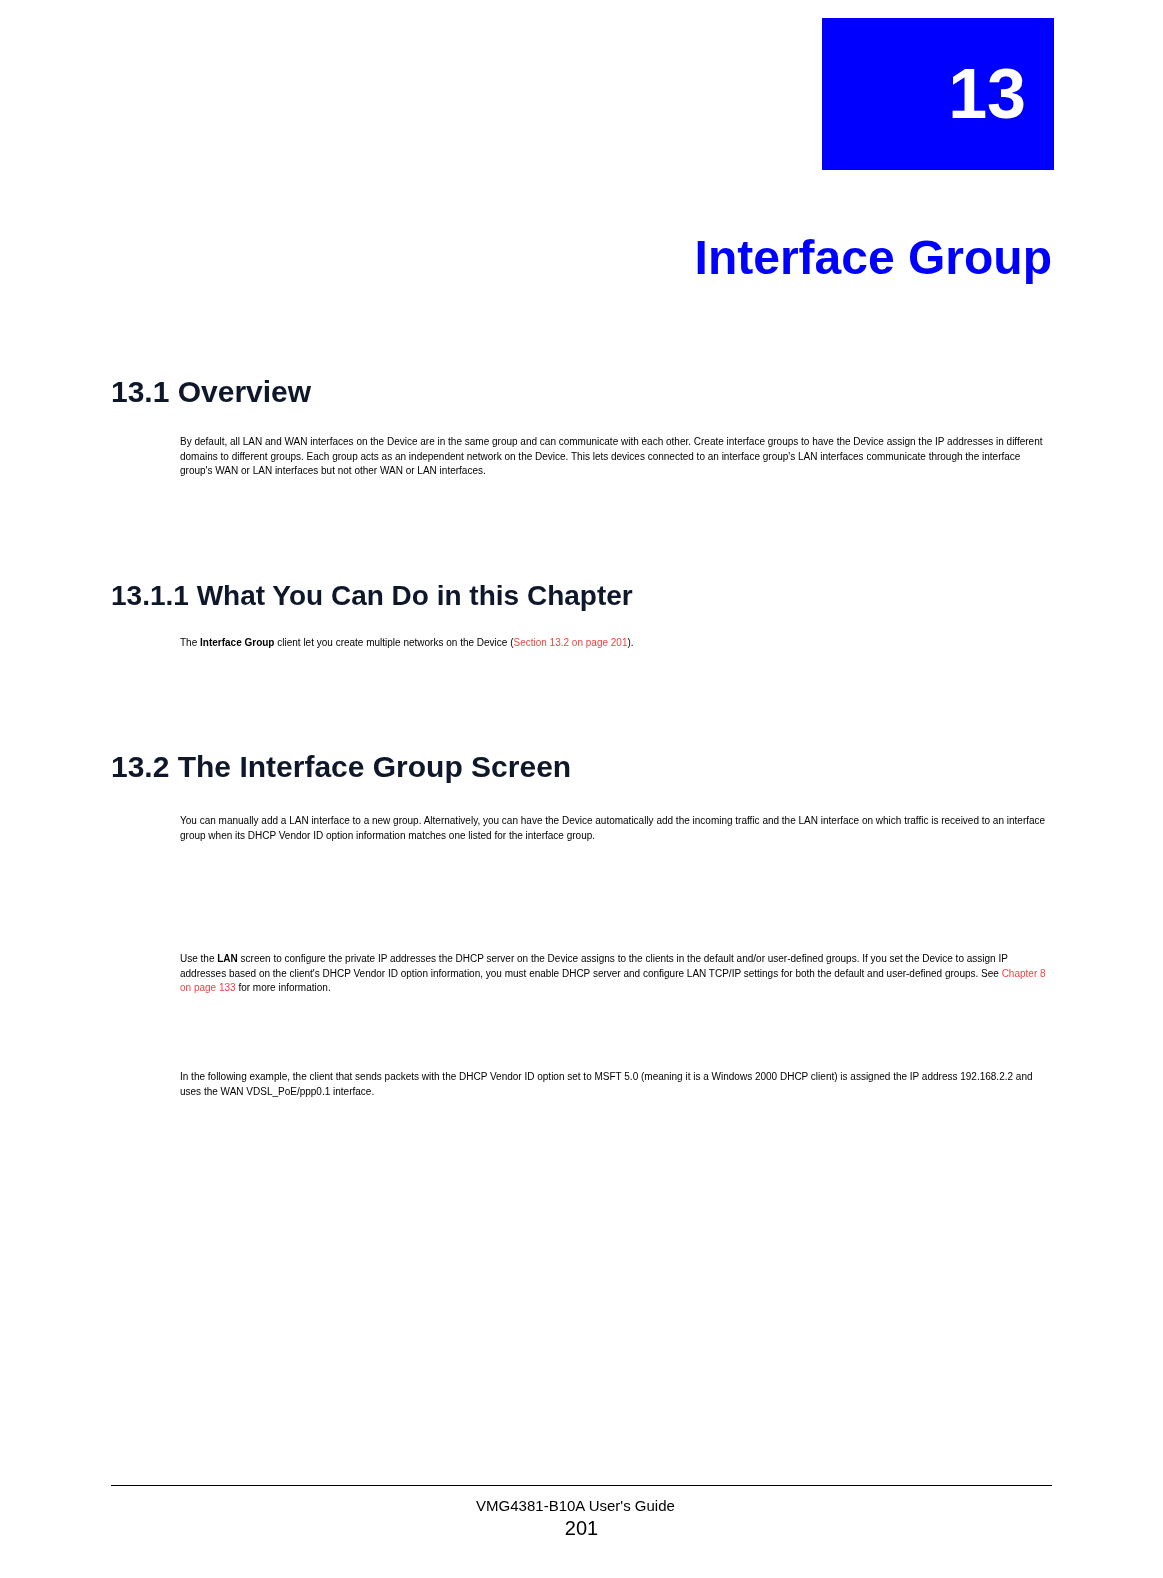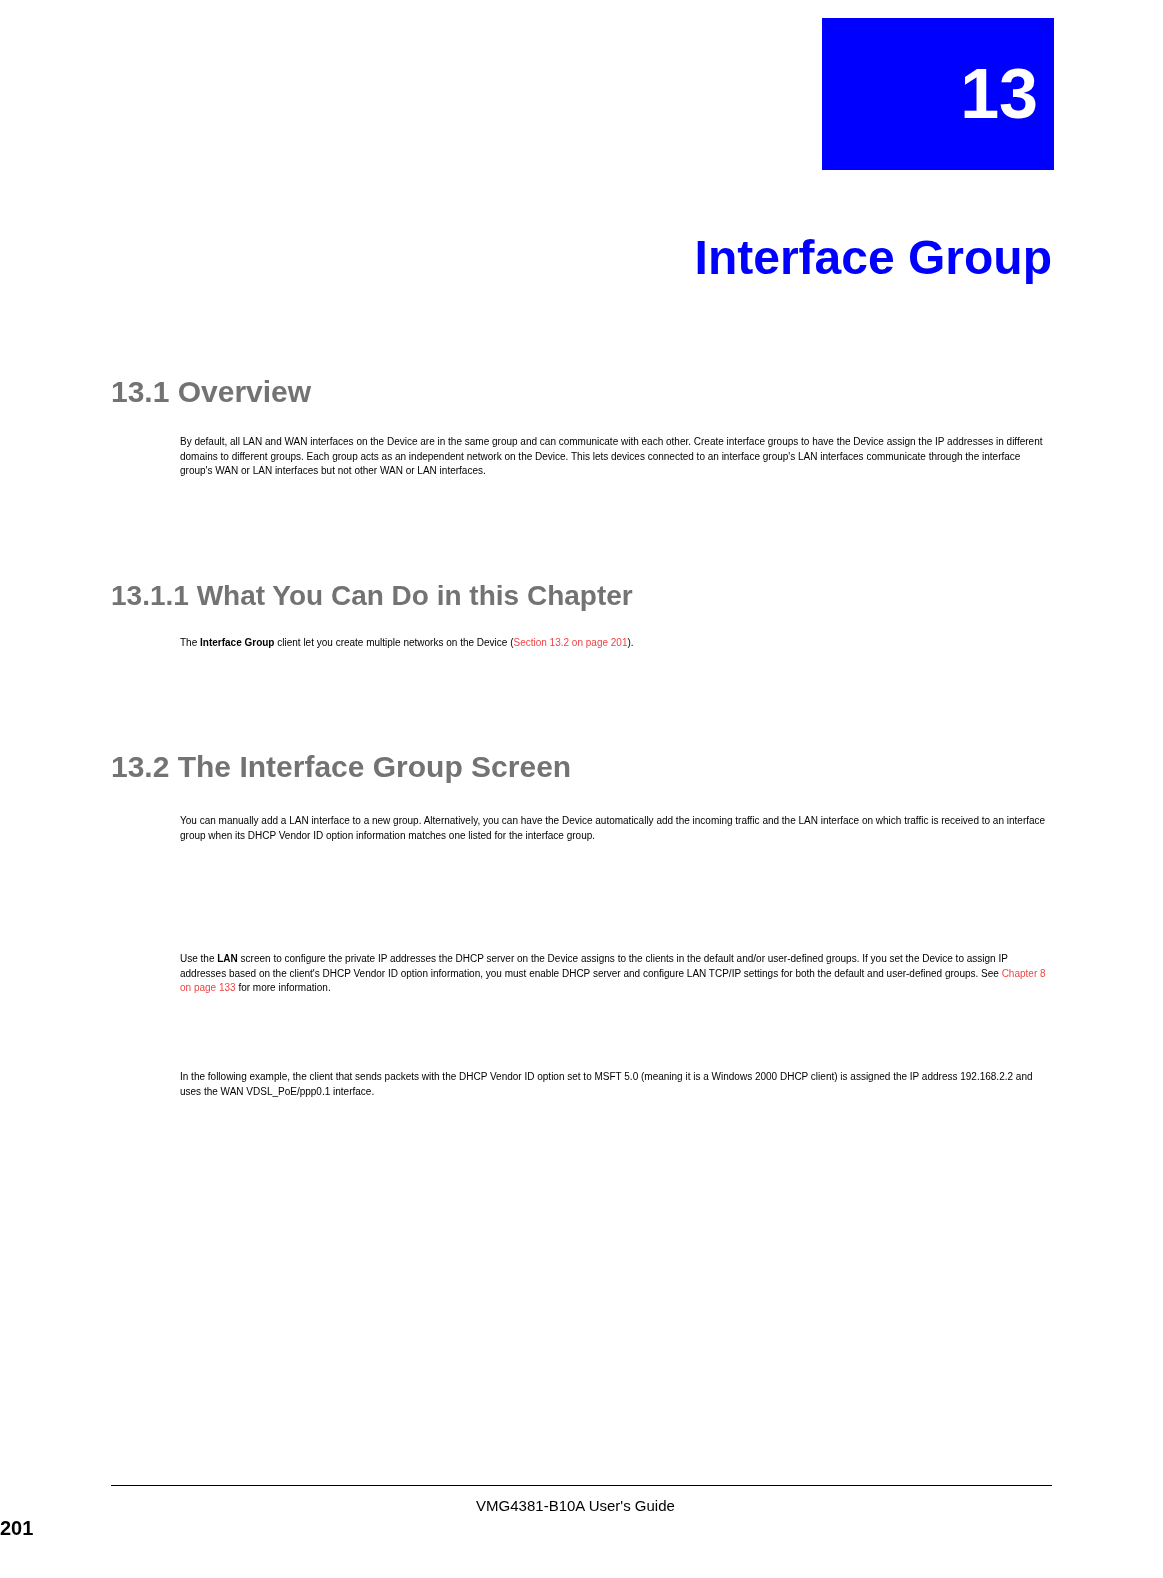--- a/index.html
+++ b/index.html
@@ -18,21 +18,21 @@
     .chapter-badge {
       position: absolute;
       top: 18px;
       right: 109px;
       width: 232px;
       height: 152px;
       background: #0000FF;
       display: flex;
       align-items: center;
       justify-content: flex-end;
-      padding-right: 16px;
+      padding-right: 28px;
     }
     .chapter-number {
       color: #ffffff;
       font-size: 70px;
       font-weight: bold;
       font-family: Arial, Helvetica, sans-serif;
     }
     .chapter-label {
       position: absolute;
       top: 70px;
@@ -47,21 +47,21 @@
       top: 230px;
       right: 111px;
       color: #0000FF;
       font-size: 48px;
       font-weight: bold;
       font-family: Arial, Helvetica, sans-serif;
     }
     .section-heading {
       font-family: Arial, Helvetica, sans-serif;
       font-weight: bold;
-      color: #737373;
+      color: #0f172a;
     }
     .h1 {
       font-size: 30px;
       position: absolute;
       left: 111px;
     }
     .h2 {
       font-size: 28px;
       position: absolute;
       left: 111px;
@@ -95,23 +95,23 @@
       right: 12px;
       text-align: center;
       font-size: 15px;
       font-family: Arial, Helvetica, sans-serif;
     }
     .page-number {
       position: absolute;
       bottom: 38px;
       left: 0;
       right: 0;
-      text-align: left;
+      text-align: center;
       font-size: 20px;
-      font-weight: bold;
+      font-weight: normal;
       font-family: Arial, Helvetica, sans-serif;
     }
     #sec-13-1 { top: 375px; }
     #para-1 { top: 435px; }
     #sec-13-1-1 { top: 580px; }
     #para-2 { top: 636px; }
     #sec-13-2 { top: 750px; }
     #para-3 { top: 770px; margin-top: 44px; }
     #para-4 { top: 952px; }
     #para-5 { top: 1070px; }

